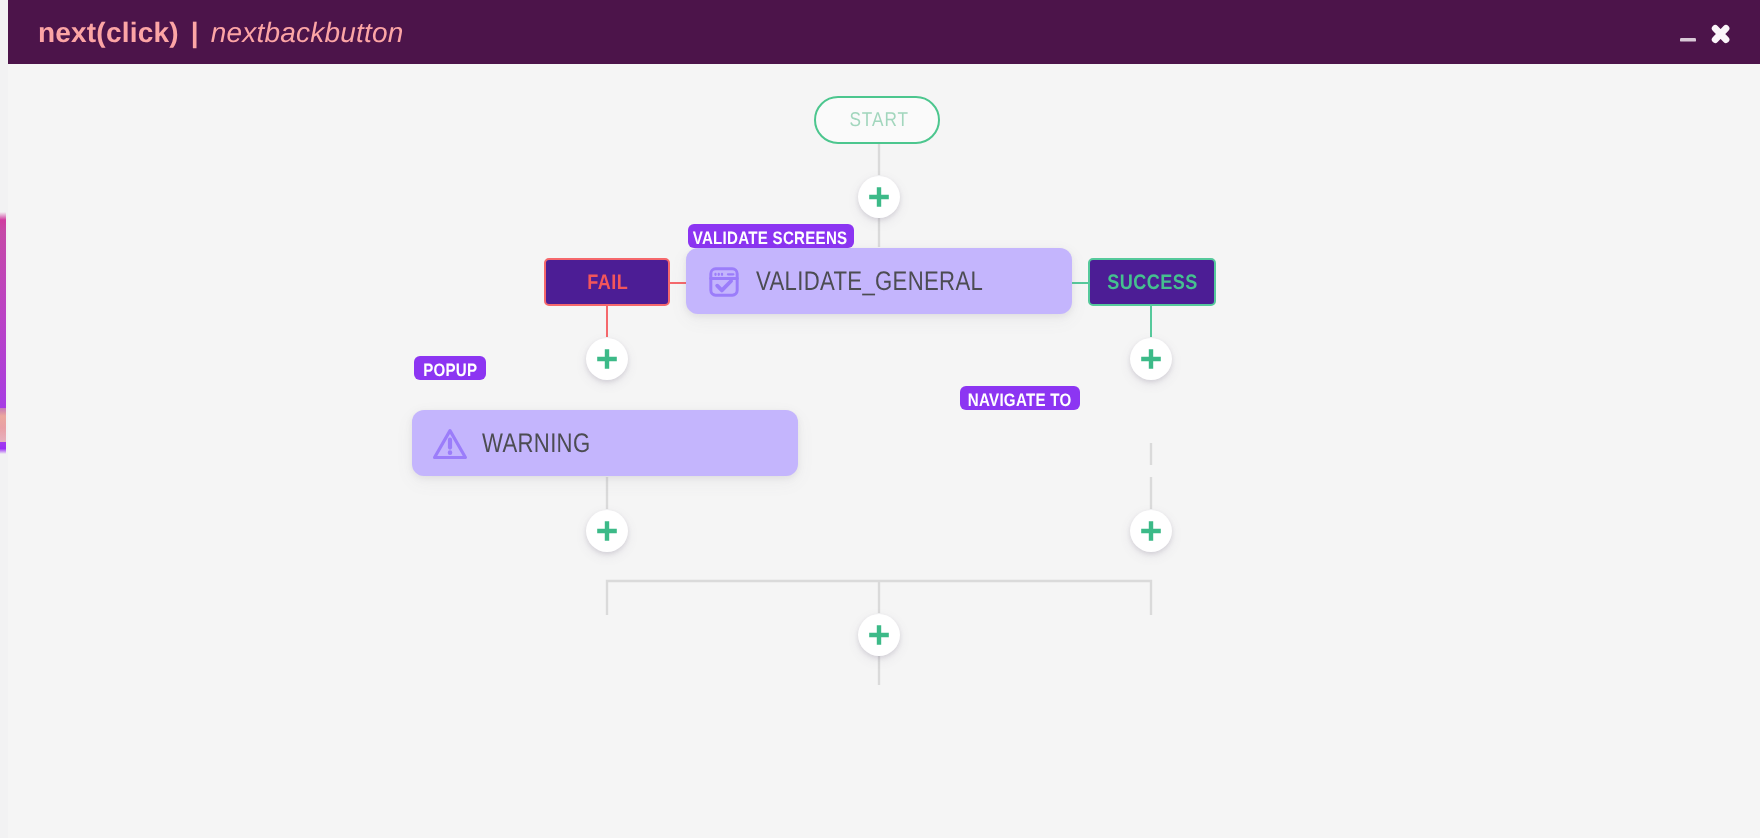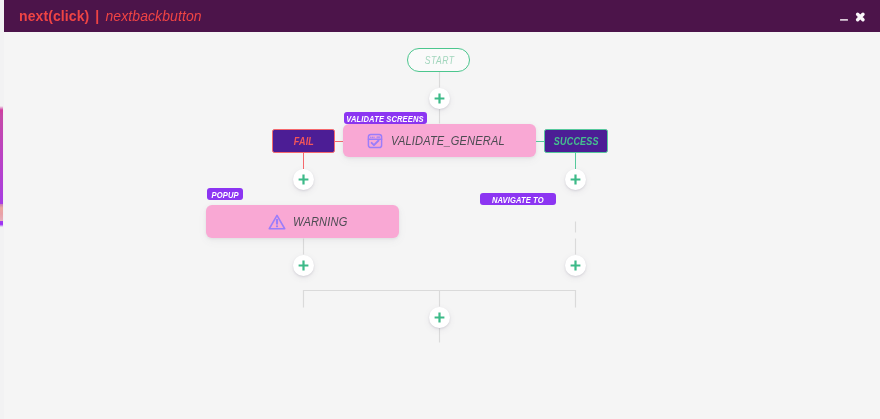--- a/index.html
+++ b/index.html
@@ -12,54 +12,54 @@
   .peek-bar{position:absolute;left:0px;top:106px;width:3px;height:100px;
             background:linear-gradient(180deg,rgba(210,60,158,0) 0%,#d03ca0 4%,#c549a8 10%,#ba42c5 52%,#ae3fd6 82%,#a63ce6 100%);}
   .peek-face{position:absolute;left:0px;top:204px;width:3px;height:18px;
              background:linear-gradient(180deg,#c77ab7 0%,#eba79e 22%,#e9a0a6 55%,#e6b3c2 100%);}
   .peek-bar2{position:absolute;left:0px;top:221px;width:3px;height:6px;
              background:linear-gradient(180deg,#a33bee 0%,#9b2ef5 55%,rgba(155,46,245,0) 100%);}
 
   
   .titlebar{position:absolute;left:4px;top:0;width:876px;height:32px;background:#4c144a;}
   .title-text{position:absolute;left:15px;top:0;height:32px;line-height:32px;
-              font-size:14px;color:#ef4444;white-space:nowrap;letter-spacing:0.1px;}
+              font-size:14px;color:#fca5a5;white-space:nowrap;letter-spacing:0.1px;}
   .title-text .b{font-weight:bold;}
   .title-text .sep{font-weight:bold;padding:0 6px;}
   .title-text .i{font-style:italic;font-weight:normal;}
   .winbtn{position:absolute;top:0;height:32px;line-height:32px;color:#d8c6d5;cursor:default;
           text-align:center;user-select:none;}
   .min{left:834px;width:14px;}
   .close{left:848px;width:16px;}
 
   
-  .canvas{position:absolute;left:4px;top:32px;width:876px;height:387px;background:#f5f5f5;font-style:italic;}
+  .canvas{position:absolute;left:4px;top:32px;width:876px;height:387px;background:#f5f5f5;}
   svg.wires{position:absolute;left:0;top:0;width:876px;height:387px;}
 
   .pill{position:absolute;box-sizing:border-box;border-radius:13px;background:#fafafa;
         display:flex;align-items:center;justify-content:center;}
   .pill span{font-size:10px;letter-spacing:0.55px;display:inline-block;
              transform:scaleX(0.86) translate(1.5px,0.8px);white-space:nowrap;}
   .pill-start{border:1.6px solid #4cc68e;}
   .pill-start span{color:#a2d6bd;}
   .pill-end{border:1.6px solid #f5686c;}
   .pill-end span{color:#f57376;}
 
   .smallbox{position:absolute;box-sizing:border-box;border-radius:2.5px;background:#4c1d95;
             display:flex;align-items:center;justify-content:center;}
   .smallbox span{font-size:10.5px;font-weight:bold;letter-spacing:0.25px;display:inline-block;
                  transform:scaleX(0.86) translateY(0.4px);white-space:nowrap;}
   .box-fail{border:1.5px solid #f5686c;}
   .box-fail span{color:#f3565a;}
   .box-success{border:1.5px solid #56c99c;}
   .box-success span{color:#45c08f;}
 
-  .card{position:absolute;box-sizing:border-box;background:#f9a8d4;border-radius:6px;
+  .card{position:absolute;box-sizing:border-box;background:#c4b5fd;border-radius:6px;
         box-shadow:0 1px 3px rgba(120,115,130,.13),0 3px 9px rgba(120,115,130,.07);
-        display:flex;align-items:center;padding-left:13px;}
+        display:flex;align-items:center;}
   .card .ico{margin-left:10px;width:17px;height:17px;flex:0 0 17px;display:block;line-height:0;position:relative;}
   .card .ico svg{position:absolute;left:50%;top:50%;transform:translate(-50%,-50%);}
   .card .lbl{margin-left:8px;font-size:13.5px;color:#4c4c52;letter-spacing:0.2px;
              display:inline-block;transform:scaleX(0.82);transform-origin:left;white-space:nowrap;}
 
   .tag{position:absolute;box-sizing:border-box;height:12px;border-radius:3px;
        background:#8c35f2;display:flex;align-items:flex-end;justify-content:center;}
   .tag span{color:#fff;font-size:9px;font-weight:bold;letter-spacing:0.15px;
             display:inline-block;transform:scaleX(0.84);white-space:nowrap;}
 
@@ -136,35 +136,35 @@
     </div>
 
     <div class="smallbox box-fail" style="left:268px;top:96.5px;width:63px;height:24px;">
       <span>FAIL</span>
     </div>
 
     <div class="smallbox box-success" style="left:540px;top:96.5px;width:64px;height:24px;">
       <span>SUCCESS</span>
     </div>
 
-    <div class="tag" style="left:203px;top:156px;width:36px;">
+    <div class="tag" style="left:203px;top:146px;width:36px;">
       <span>POPUP</span>
       </div>
-    <div class="card" style="left:202px;top:173px;width:193px;height:33px;justify-content:center;">
+    <div class="card" style="left:202px;top:173px;width:193px;height:33px;">
       <span class="ico">
         <svg width="18" height="18" viewBox="0 0 24 24" fill="none" stroke="#9b7dfa" stroke-width="2.1" stroke-linecap="round" stroke-linejoin="round">
           <path d="M12,3.1 L22.3,21 L1.7,21 Z"></path>
           <path d="M12,9.1 L12,14.4" stroke-width="2.8"></path>
           <path d="M12,17.7 L12,17.8" stroke-width="3"></path>
         </svg>
       </span>
       <span class="lbl">WARNING</span>
     </div>
 
-    <div class="tag" style="left:476px;top:161px;width:76px;">
+    <div class="tag" style="left:476px;top:161px;width:60px;">
       <span>NAVIGATE TO</span>
       </div>
 
 
     <div class="plus" style="left:425px;top:55.5px;">
       <svg width="21" height="21" viewBox="0 0 21 21">
           <path d="M10.5,5.6 L10.5,15.4 M5.6,10.5 L15.4,10.5" stroke="#3cba88" stroke-width="2.2" stroke-linecap="butt"></path>
         </svg>
     </div>
     <div class="plus" style="left:289px;top:136.5px;">

